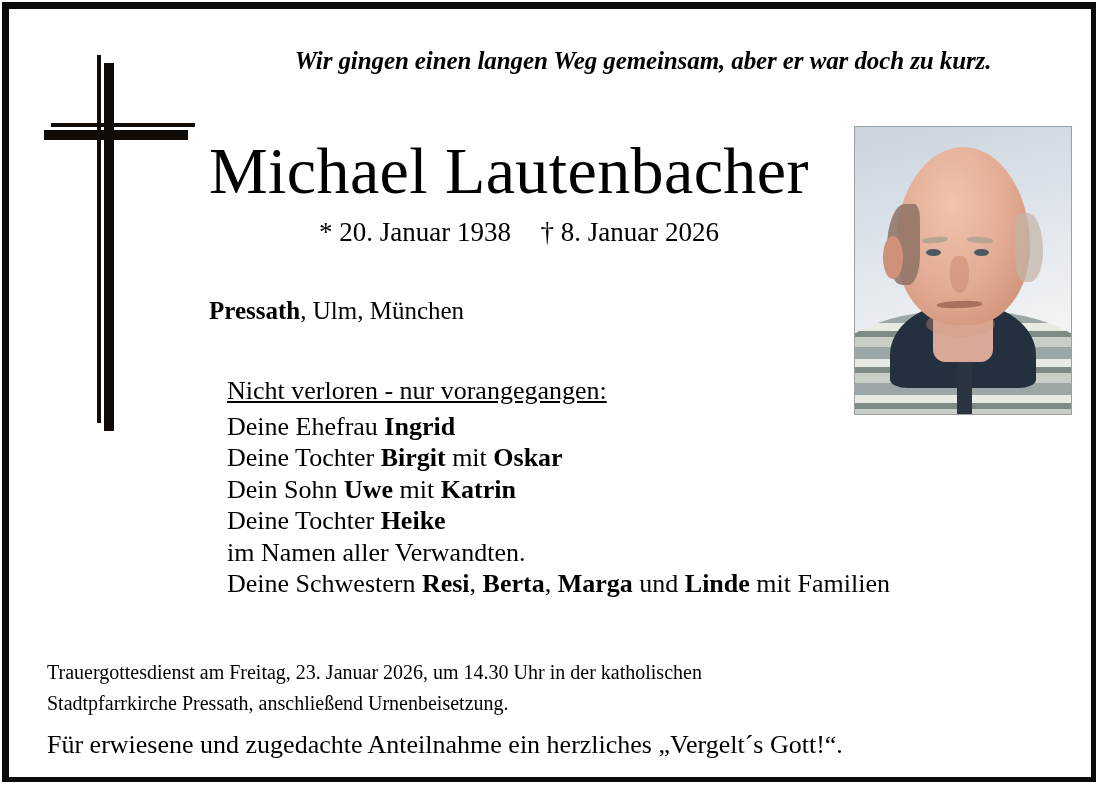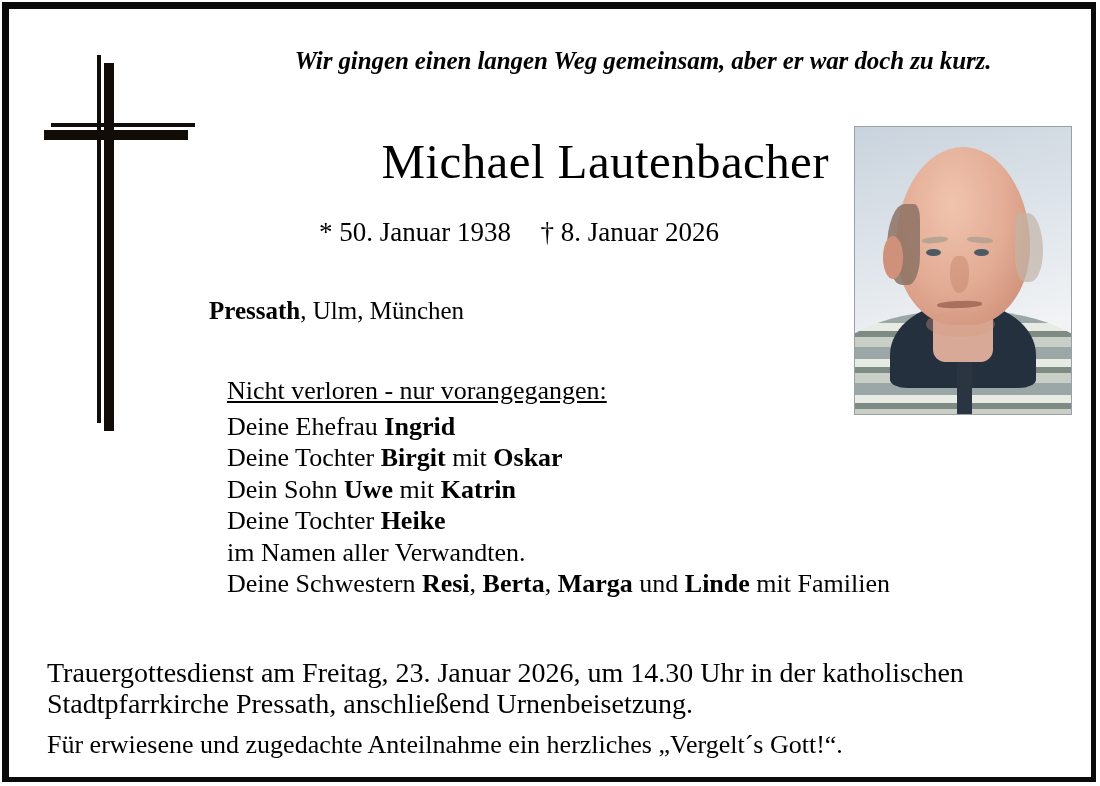--- a/index.html
+++ b/index.html
@@ -75,22 +75,22 @@
   .cross .h-thin  { left: 8px;   top: 74px;  width: 144px; height: 4px; }
   
   .cross .h-thick { left: 1px;   top: 81px;  width: 144px; height: 10px; }
 
   
   .name {
     position: absolute;
     left: 200px;
     top: 124px;
     width: 620px;
-    text-align: right;
-    font-size: 49px;
+    text-align: left;
+    font-size: 66px;
     letter-spacing: 0.4px;
     white-space: nowrap;
   }
   .dates {
     position: absolute;
     left: 200px;
     top: 208px;
     width: 620px;
     text-align: center;
     font-size: 27px;
@@ -119,21 +119,21 @@
   .survivors .lead { display: block; margin-bottom: 4px; text-decoration: underline; }
   .survivors .line { display: block; white-space: nowrap; }
   .survivors b { font-weight: bold; }
 
   
   .service {
     position: absolute;
     left: 38px;
     top: 648px;
     width: 1010px;
-    font-size: 28px;
+    font-size: 20px;
     line-height: 31px;
   }
   .service .line { display: block; white-space: nowrap; }
   .closing {
     position: absolute;
     left: 38px;
     top: 720px;
     width: 1010px;
     font-size: 26px;
     line-height: 31px;
@@ -269,21 +269,21 @@
       <i class="v-thin"></i>
       <i class="v-thick"></i>
       <i class="h-thin"></i>
       <i class="h-thick"></i>
     </div>
 
     <div class="name">Michael Lautenbacher</div>
 
     <div class="dates">
       <span>*</span>
-      <span>50. Januar 1938</span>
+      <span>20. Januar 1938</span>
       <span class="sep"></span>
       <span>†</span>
       <span>8. Januar 2026</span>
     </div>
 
     <div class="places">
       <b>Pressath</b><span>, Ulm, München</span>
     </div>
 
     <div class="survivors">

